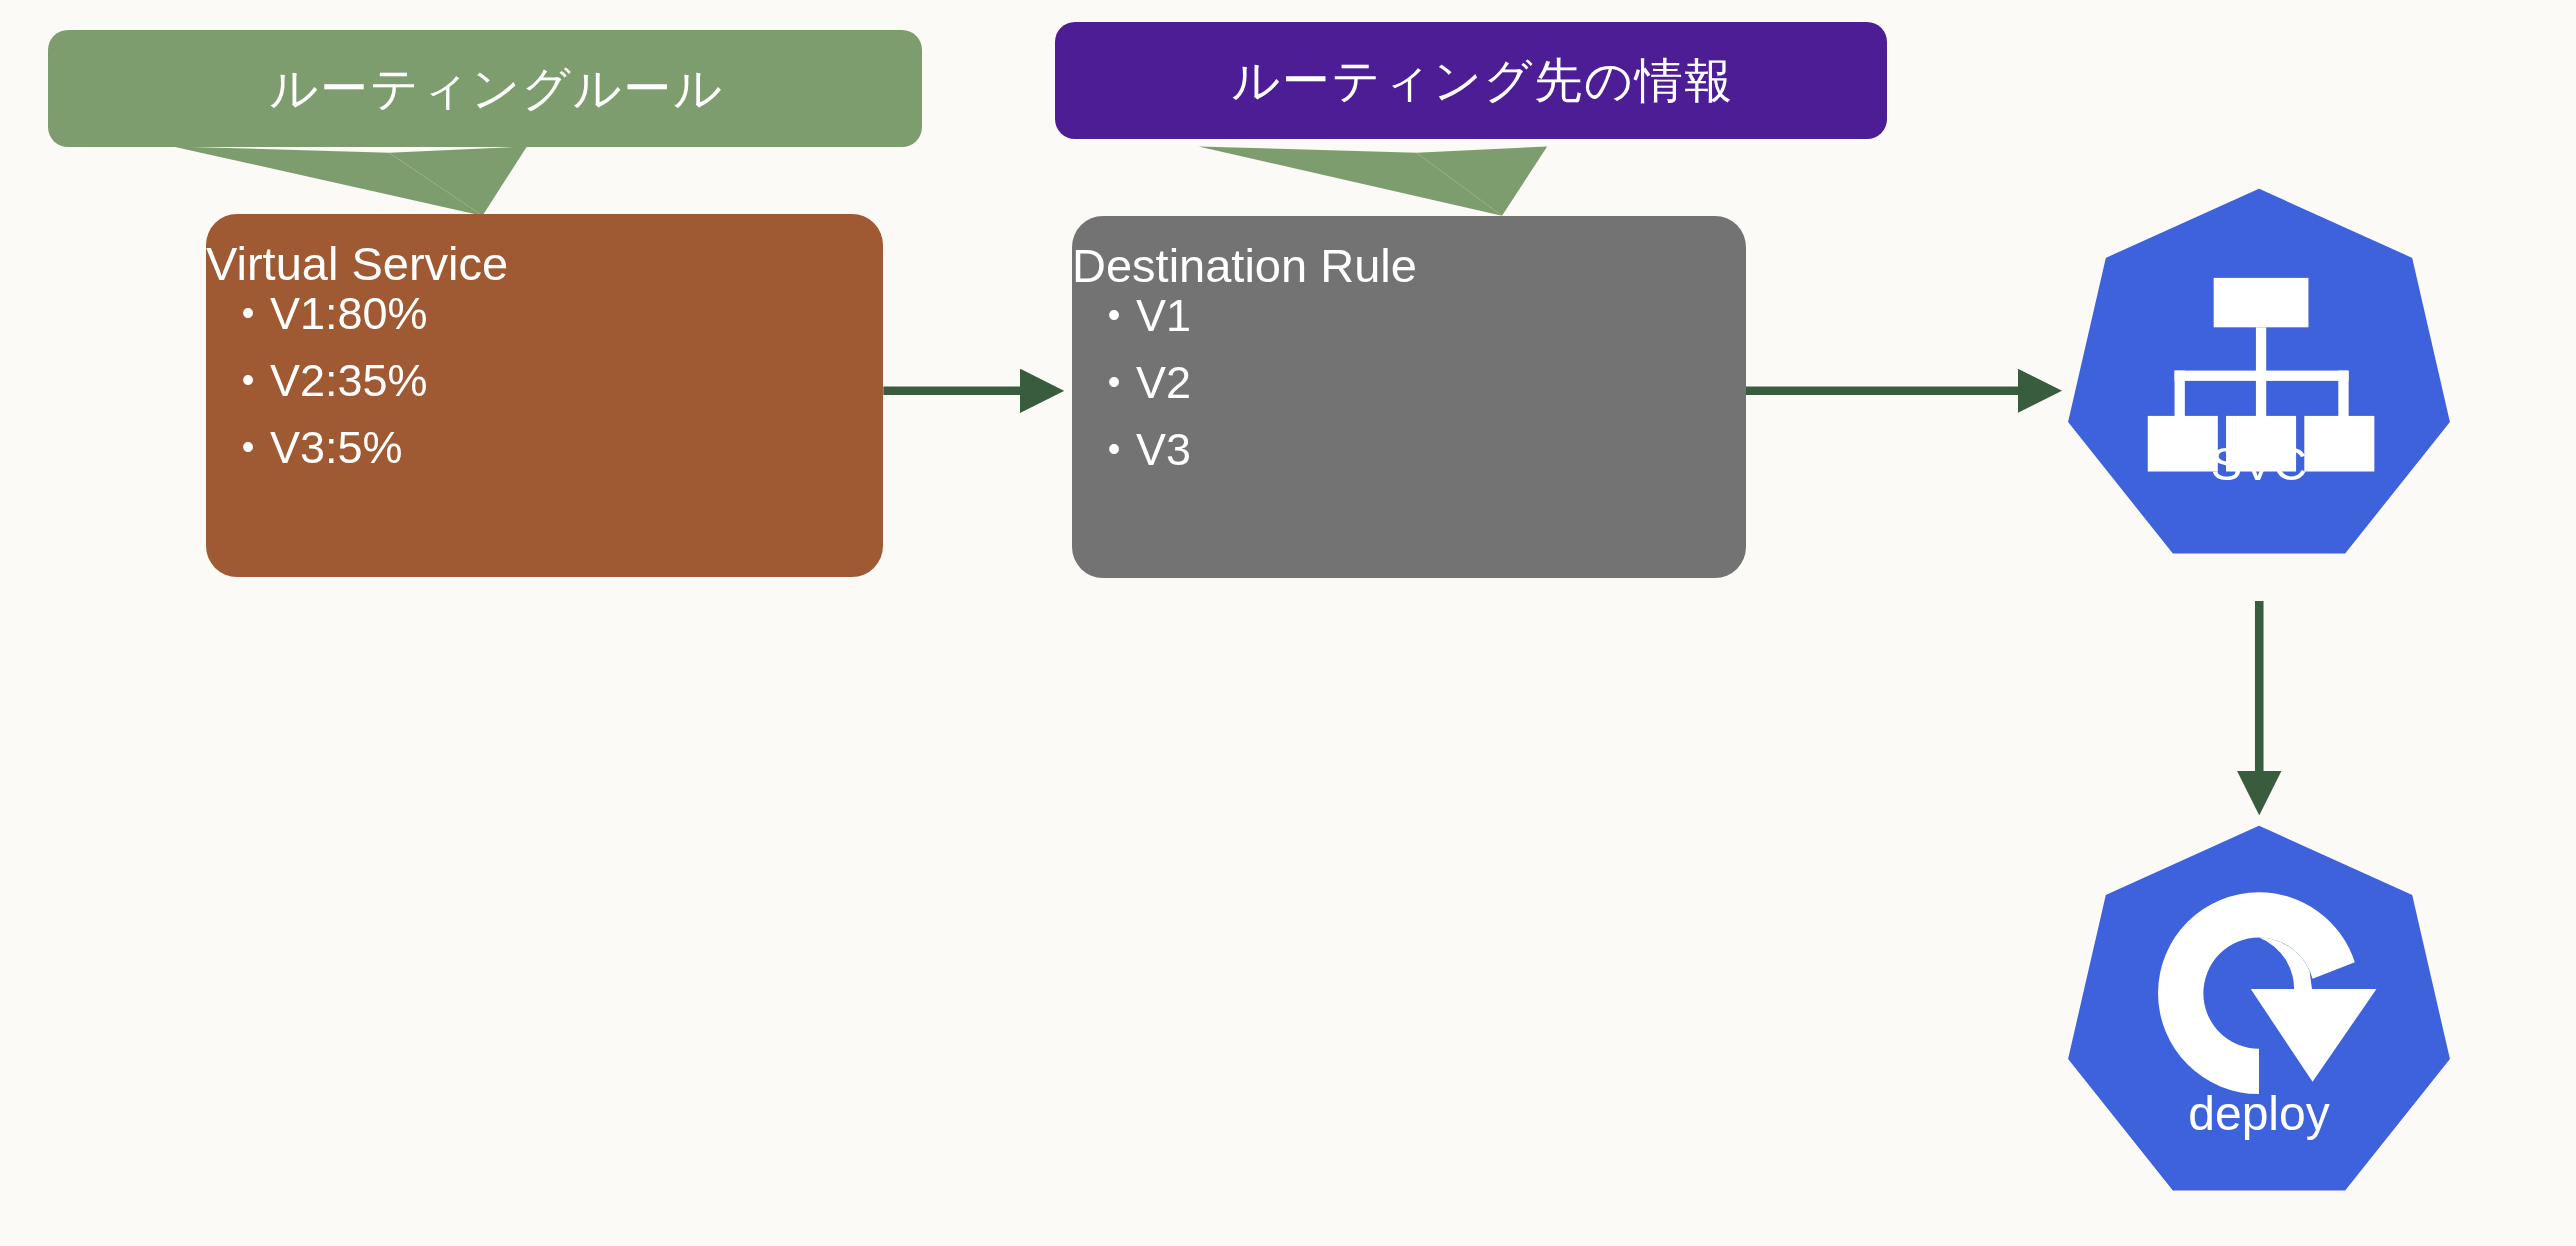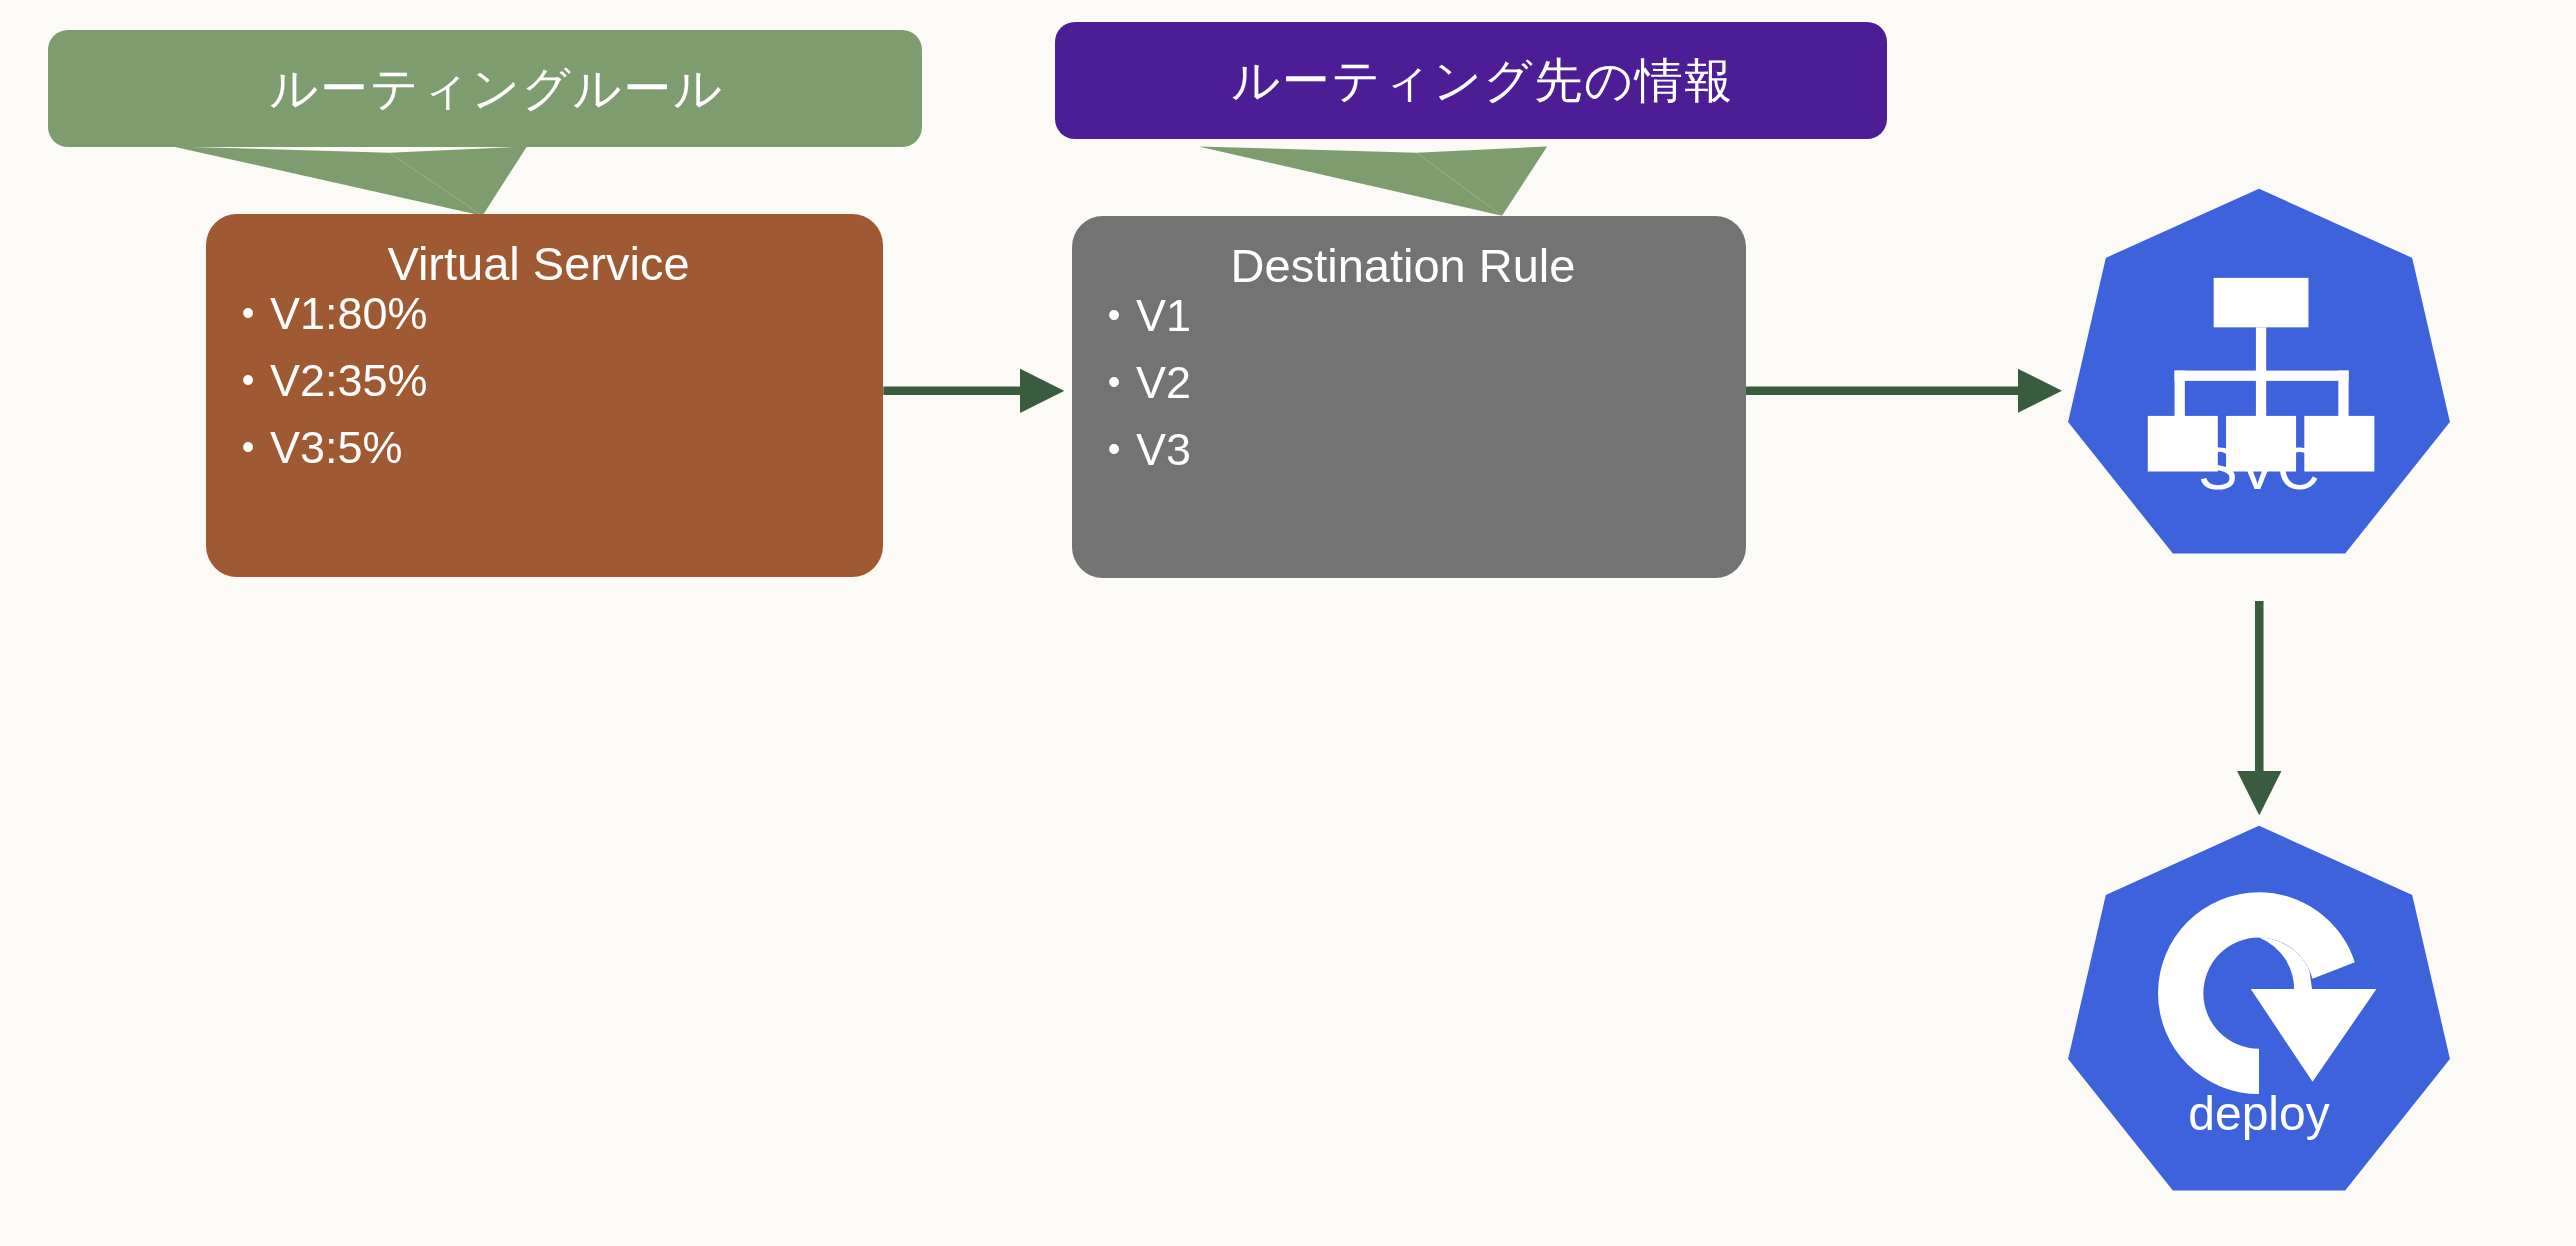--- a/index.html
+++ b/index.html
@@ -49,21 +49,21 @@
   .resbox {
     border-radius: 31px;
     padding: 17px 0 0 0;
     display: flex;
     flex-direction: column;
   }
   .resbox .box-title {
     color: #FFFFFF;
     font-size: 47px;
     line-height: 1.05;
-    text-align: center;
+    text-align: left;
     margin: 7.8px 0 3.1px 0;
     padding-right: 12px;
   }
   .resbox ul.box-list {
     list-style: none;
     margin: 0;
     padding: 0 0 0 20px;
   }
   .resbox ul.box-list li {
     color: #FFFFFF;
@@ -184,21 +184,21 @@
         <rect x="98.5" y="72" width="5" height="24"></rect>
         <rect x="59" y="93" width="84.5" height="5"></rect>
         <rect x="59" y="93" width="5" height="24"></rect>
         <rect x="98.5" y="93" width="5" height="24"></rect>
         <rect x="138.5" y="93" width="5" height="24"></rect>
         <rect x="46" y="115" width="34" height="27"></rect>
         <rect x="84" y="115" width="34" height="27"></rect>
         <rect x="122" y="115" width="34" height="27"></rect>
       </g>
     </svg>
-    <div class="k8s-caption" style="top:261px; font-size:59px;">SVC</div>
+    <div class="k8s-caption" style="top:261px; font-size:47px;">SVC</div>
   </div>
 
   <div class="k8s-node" style="left:2053px; top:816px; width:412px; height:412px;">
     <svg width="412" height="412" viewBox="0 0 200 200">
 
       <polygon points="100,2 176.5,36.5 195.4,118.6 143,184.3 57,184.3 4.6,118.6 23.5,36.5" fill="#3D62DB" stroke="#FBFAF7" stroke-width="5" stroke-linejoin="round"></polygon>
 
       <g fill="#FFFFFF">
         <path d="M100 37
                  A 49 49 0 1 0 100 135

